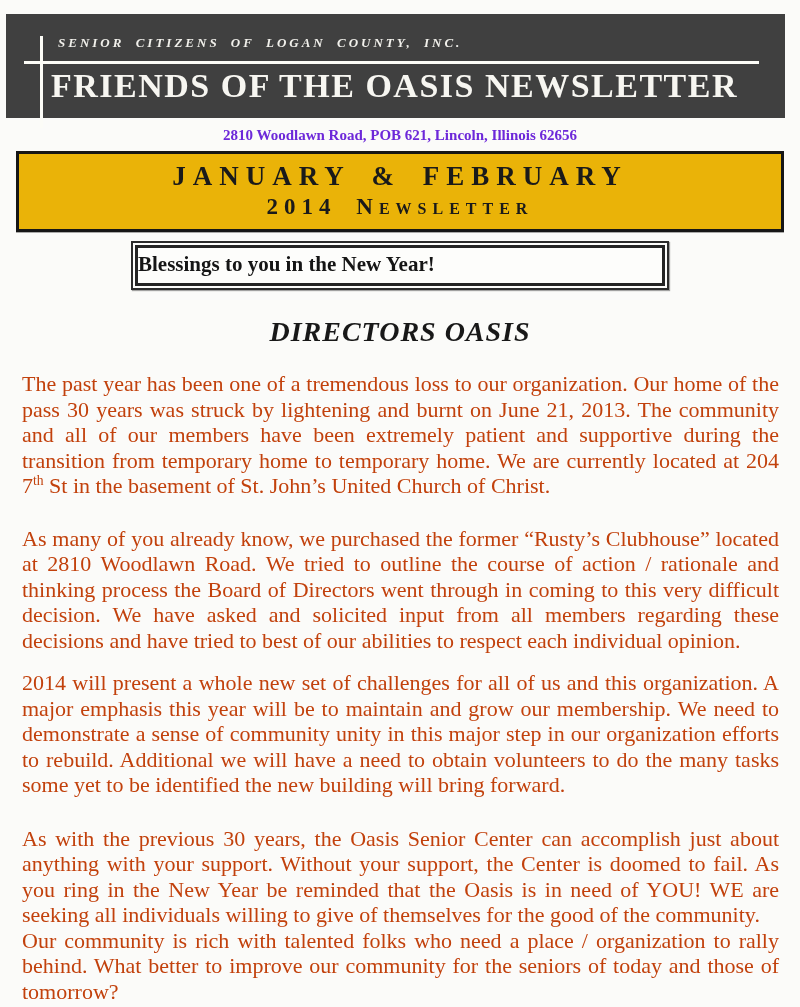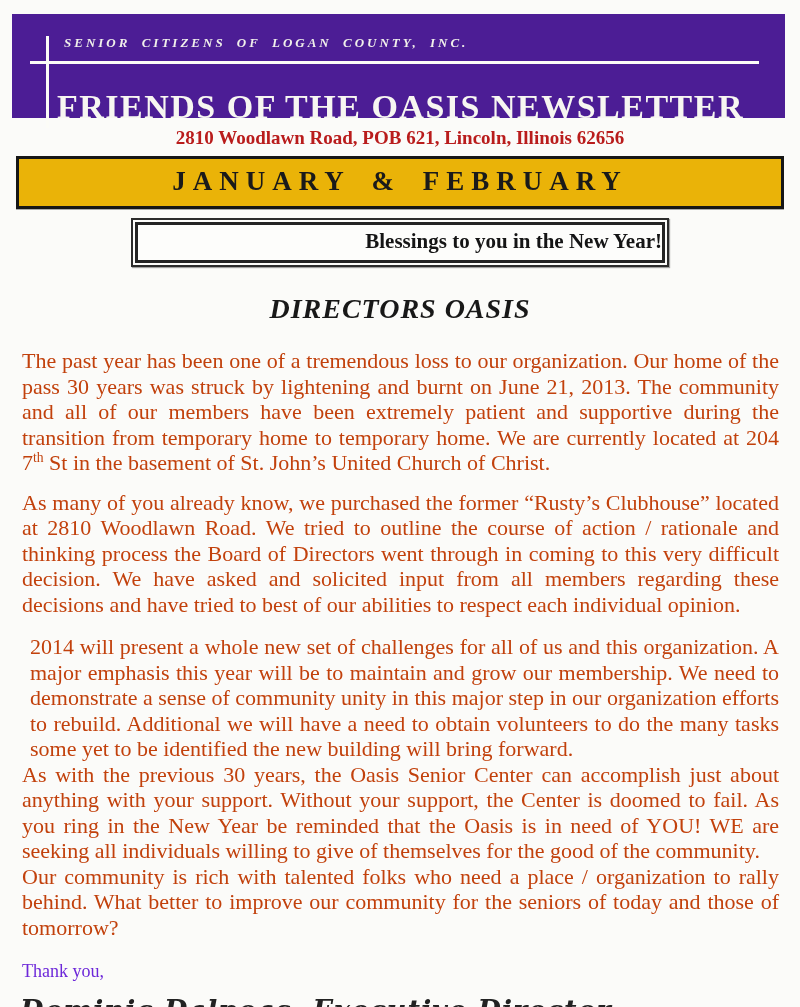--- a/index.html
+++ b/index.html
@@ -14,23 +14,23 @@
     margin: 0 auto;
     background: #fbfbf9;
     font-family: "Liberation Serif", serif;
     color: #1b1b1b;
     overflow: hidden;
   }
 
   
   .banner {
     position: relative;
-    margin: 14px 15px 0 12px;
+    margin: 14px 15px 0 6px;
     height: 104px;
-    background: #4c1d95;
+    background: #404040;
   }
   .banner .v-line {
     position: absolute;
     left: 34px;
     top: 22px;
     width: 3px;
     height: 92px;
     background: #fcfcf7;
     z-index: 2;
   }
@@ -51,35 +51,35 @@
     font-style: italic;
     font-weight: bold;
     letter-spacing: 3px;
     word-spacing: 5px;
     color: #f1f0eb;
     white-space: nowrap;
   }
   .banner .title {
     position: absolute;
     left: 45px;
-    top: 74px;
+    top: 53px;
     font-size: 34px;
     font-weight: bold;
     letter-spacing: 1.5px;
     color: #f7f6f1;
     white-space: nowrap;
   }
 
   
   .address {
     margin-top: 9px;
     text-align: center;
     font-weight: bold;
-    font-size: 19px;
-    color: #b91c1c;
+    font-size: 15px;
+    color: #6d28d9;
   }
 
   
   .issue-box {
     margin: 7px 16px 0 16px;
     border: 3px solid #161616;
     background: #eab308;
     text-align: center;
     padding: 7px 0 9px 0;
     box-shadow: 0 1px 0 rgba(20,20,20,0.35);
@@ -105,22 +105,22 @@
   .greeting-outer {
     width: 530px;
     margin: 9px auto 0 auto;
     border: 2px solid #2c2c2c;
     padding: 2px;
     background: #fdfdfb;
     box-shadow: 1px 1px 1px rgba(30,30,30,0.4);
   }
   .greeting-inner {
     border: 3px solid #242424;
-    text-align: right;
-    padding: 4px 0 6px 8px;
+    text-align: left;
+    padding: 4px 0 6px 0;
   }
   .greeting-text {
     font-size: 21px;
     font-weight: bold;
     color: #151515;
   }
 
   
   .section-title {
     margin: 26px 0 0 0;
@@ -136,23 +136,23 @@
   .body-text {
     margin: 23px 21px 0 22px;
   }
   .body-text p {
     margin: 0;
     text-align: justify;
     font-size: 22px;
     line-height: 25.5px;
     color: #c2410c;
   }
-  .body-text p.p2 { margin-top: 14px; }
-  .body-text p.p3 { margin-top: 17px; margin-left: 8px; }
-  .body-text p.p4 { }
+  .body-text p.p2 { margin-top: 27px; }
+  .body-text p.p3 { margin-top: 17px; }
+  .body-text p.p4 { margin-top: 28px; }
   .body-text p.p5 { }
   .body-text sup {
     font-size: 0.62em;
     line-height: 0;
     vertical-align: super;
   }
 
   
   .closing {
     margin: 21px 0 0 22px;
@@ -178,20 +178,21 @@
     <div class="v-line"></div>
     <div class="h-line"></div>
     <div class="org">SENIOR CITIZENS OF LOGAN COUNTY, INC.</div>
     <div class="title">FRIENDS OF THE OASIS NEWSLETTER</div>
   </header>
 
   <div class="address">2810 Woodlawn Road, POB 621, Lincoln, Illinois 62656</div>
 
   <section class="issue-box">
     <div class="issue-line1">JANUARY &amp; FEBRUARY</div>
+    <div class="issue-line2">2014 Newsletter</div>
   </section>
 
   <section class="greeting-outer">
     <div class="greeting-inner">
       <span class="greeting-text">Blessings to you in the New Year!</span>
     </div>
   </section>
 
   <h2 class="section-title">DIRECTORS OASIS</h2>
 

